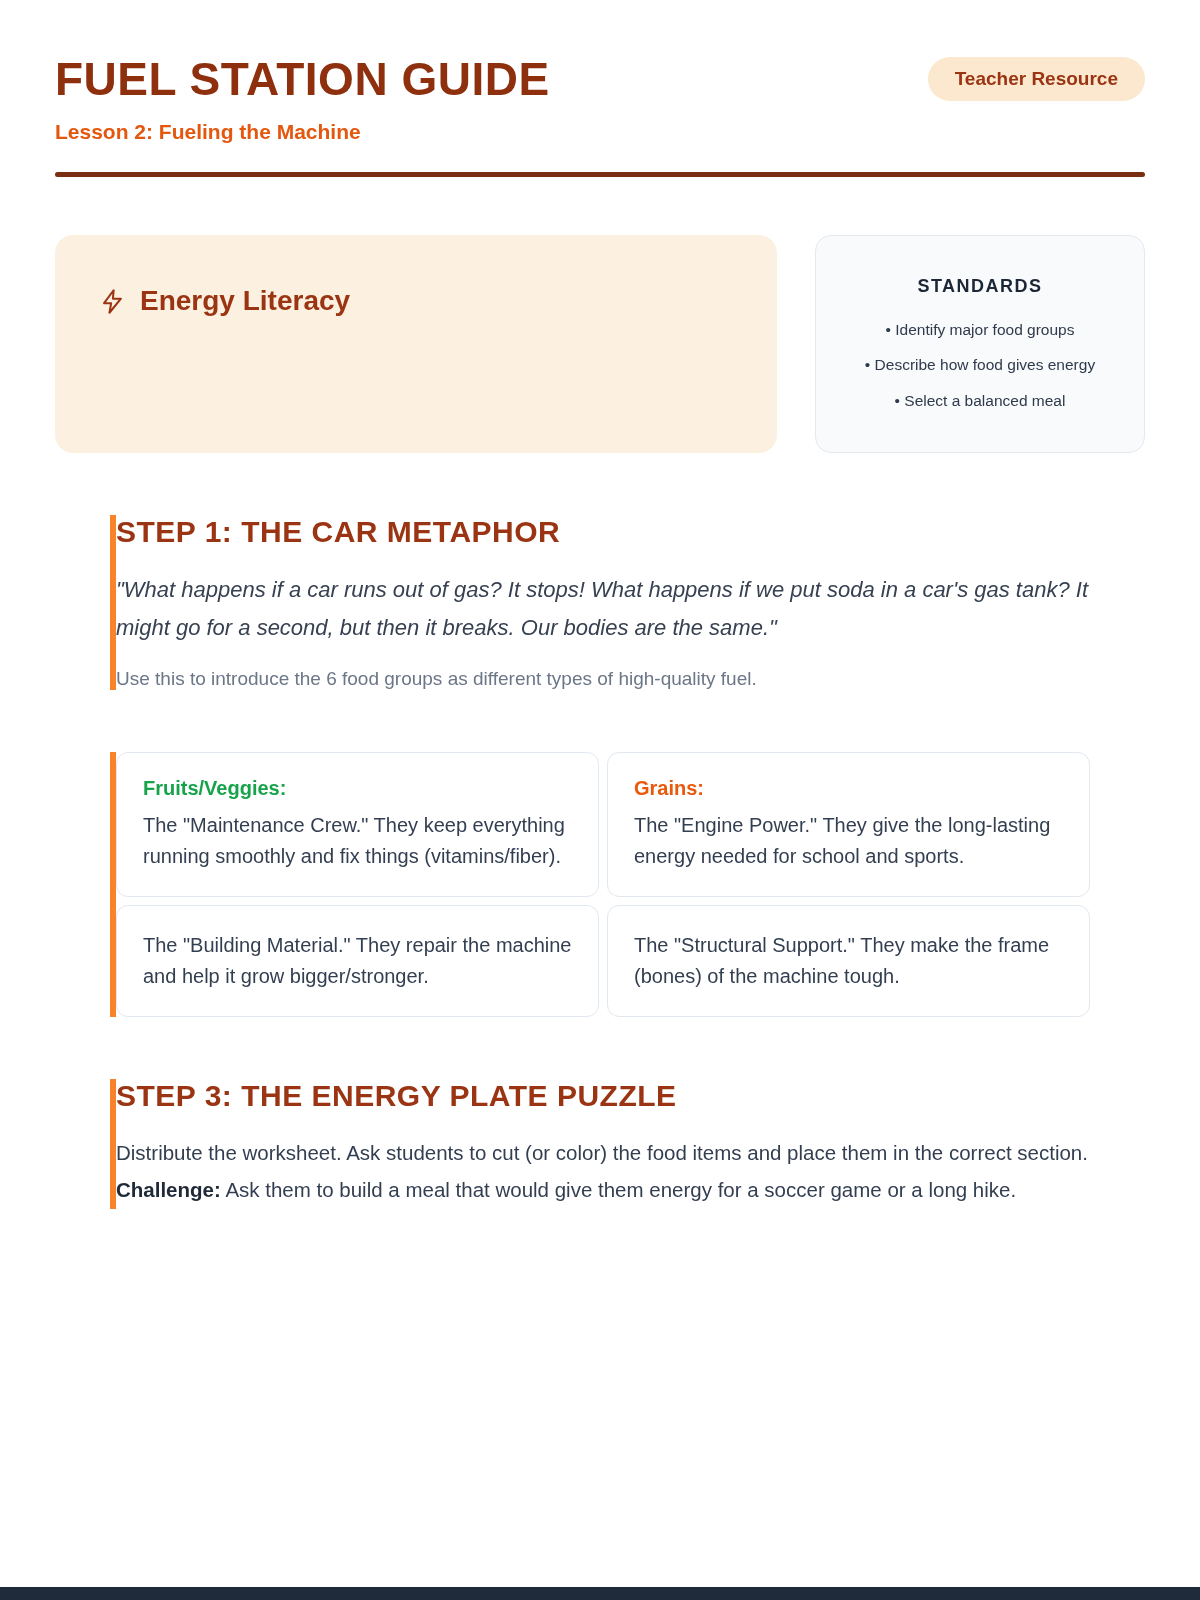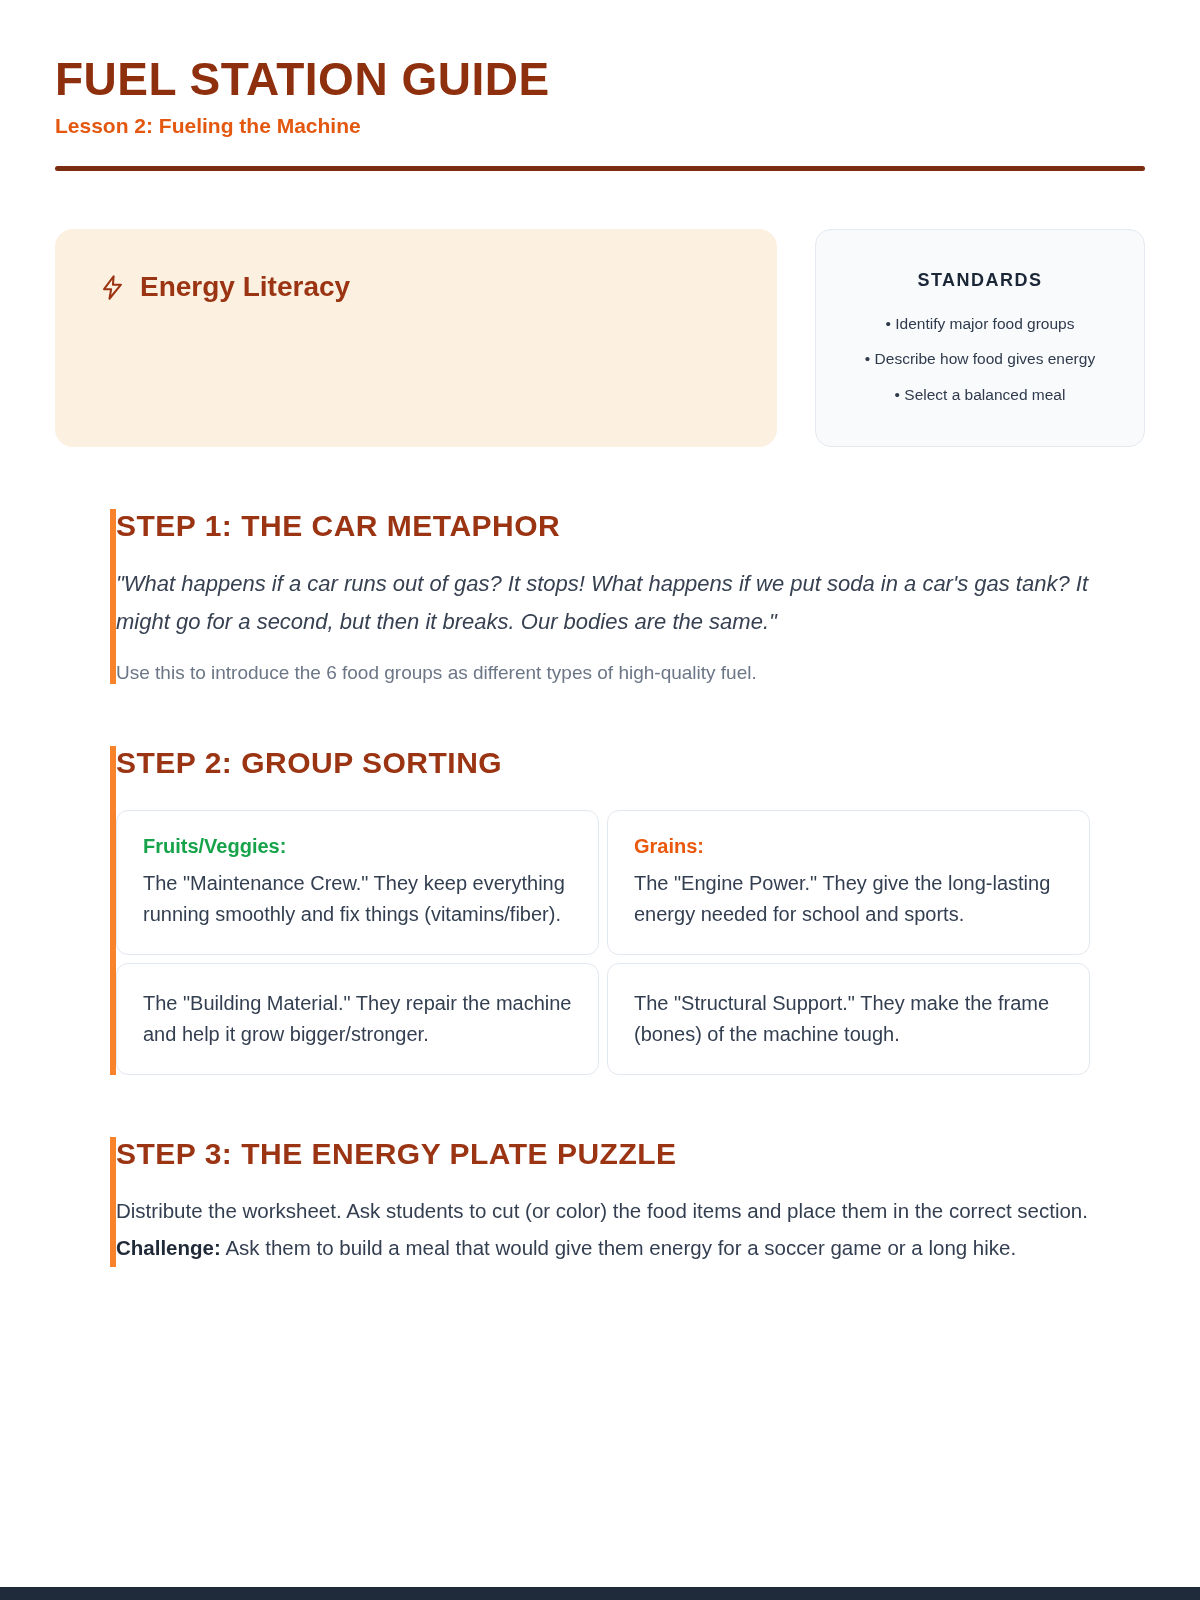--- a/index.html
+++ b/index.html
@@ -33,21 +33,21 @@
   .badge {
     background: #fbe8cf;
     color: #9a3412;
     font-size: 19px;
     font-weight: 700;
     padding: 11px 27px;
     border-radius: 999px;
     white-space: nowrap;
   }
   .subtitle {
-    margin-top: 8px;
+    margin-top: 14px;
     font-size: 21px;
     font-weight: 700;
     color: #e4570f;
   }
   .rule {
     margin-top: 28px;
     height: 5px;
     background: #7b2d12;
     border-radius: 3px;
   }
@@ -62,21 +62,21 @@
   .overview-card {
     flex: 1 1 auto;
     background: #fcf0e1;
     border-radius: 18px;
     padding: 42px 44px;
   }
   .overview-title {
     display: flex;
     align-items: center;
     gap: 14px;
-    margin: 0 0 26px 0;
+    margin: 8px 0 26px 0;
     font-size: 28px;
     font-weight: 800;
     color: #9a3412;
   }
   .bolt { display: inline-flex; align-items: center; }
   .overview-body {
     margin: 0;
     max-width: 625px;
     font-size: 21px;
     line-height: 1.85;
@@ -182,20 +182,21 @@
 </style>
 </head>
 <body>
 
 <div class="page">
   <div class="content">
 
     <header>
       <div class="header-row">
         <h1 class="page-title">FUEL STATION GUIDE</h1>
+        <span class="badge">Teacher Resource</span>
       </div>
       <div class="subtitle">Lesson 2: Fueling the Machine</div>
       <div class="rule"></div>
     </header>
 
     <section class="top-row">
       <div class="overview-card">
         <h2 class="overview-title">
           <span class="bolt">
             <svg width="27" height="27" viewBox="0 0 24 24" aria-hidden="true">
@@ -216,21 +217,20 @@
       </aside>
     </section>
 
     <section class="step">
       <h2 class="step-title">STEP 1: THE CAR METAPHOR</h2>
       <p class="quote">"What happens if a car runs out of gas? It stops! What happens if we put soda in a car's gas tank? It might go for a second, but then it breaks. Our bodies are the same."</p>
       <p class="note">Use this to introduce the 6 food groups as different types of high-quality fuel.</p>
     </section>
 
     <section class="step">
-      <h2 class="step-title">STEP 2: GROUP SORTING</h2>
       <div class="group-grid">
 
         <div class="group-card">
           <div class="group-label" style="color: rgb(22, 163, 74);">Fruits/Veggies:</div>
           <p class="group-text">The "Maintenance Crew." They keep everything running smoothly and fix things (vitamins/fiber).</p>
         </div>
 
         <div class="group-card">
           <div class="group-label" style="color: rgb(234, 88, 12);">Grains:</div>
           <p class="group-text">The "Engine Power." They give the long-lasting energy needed for school and sports.</p>

